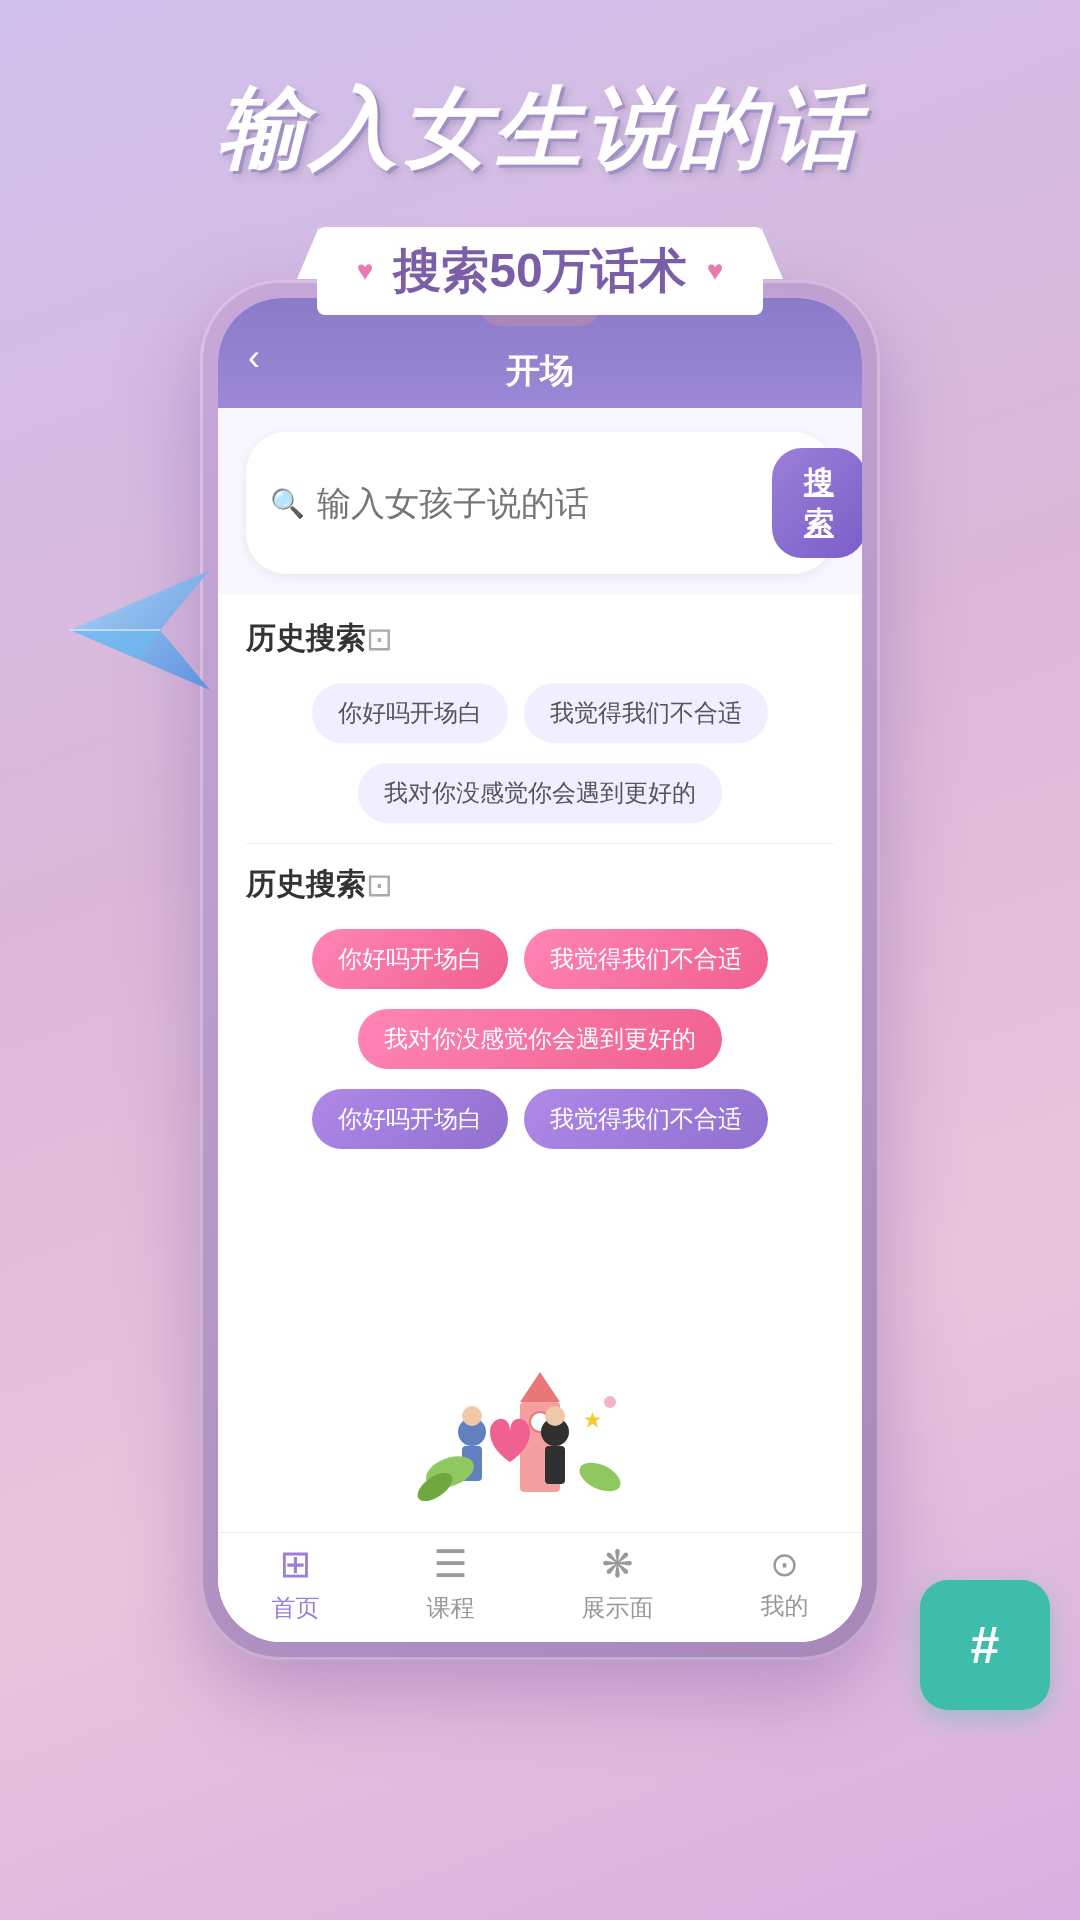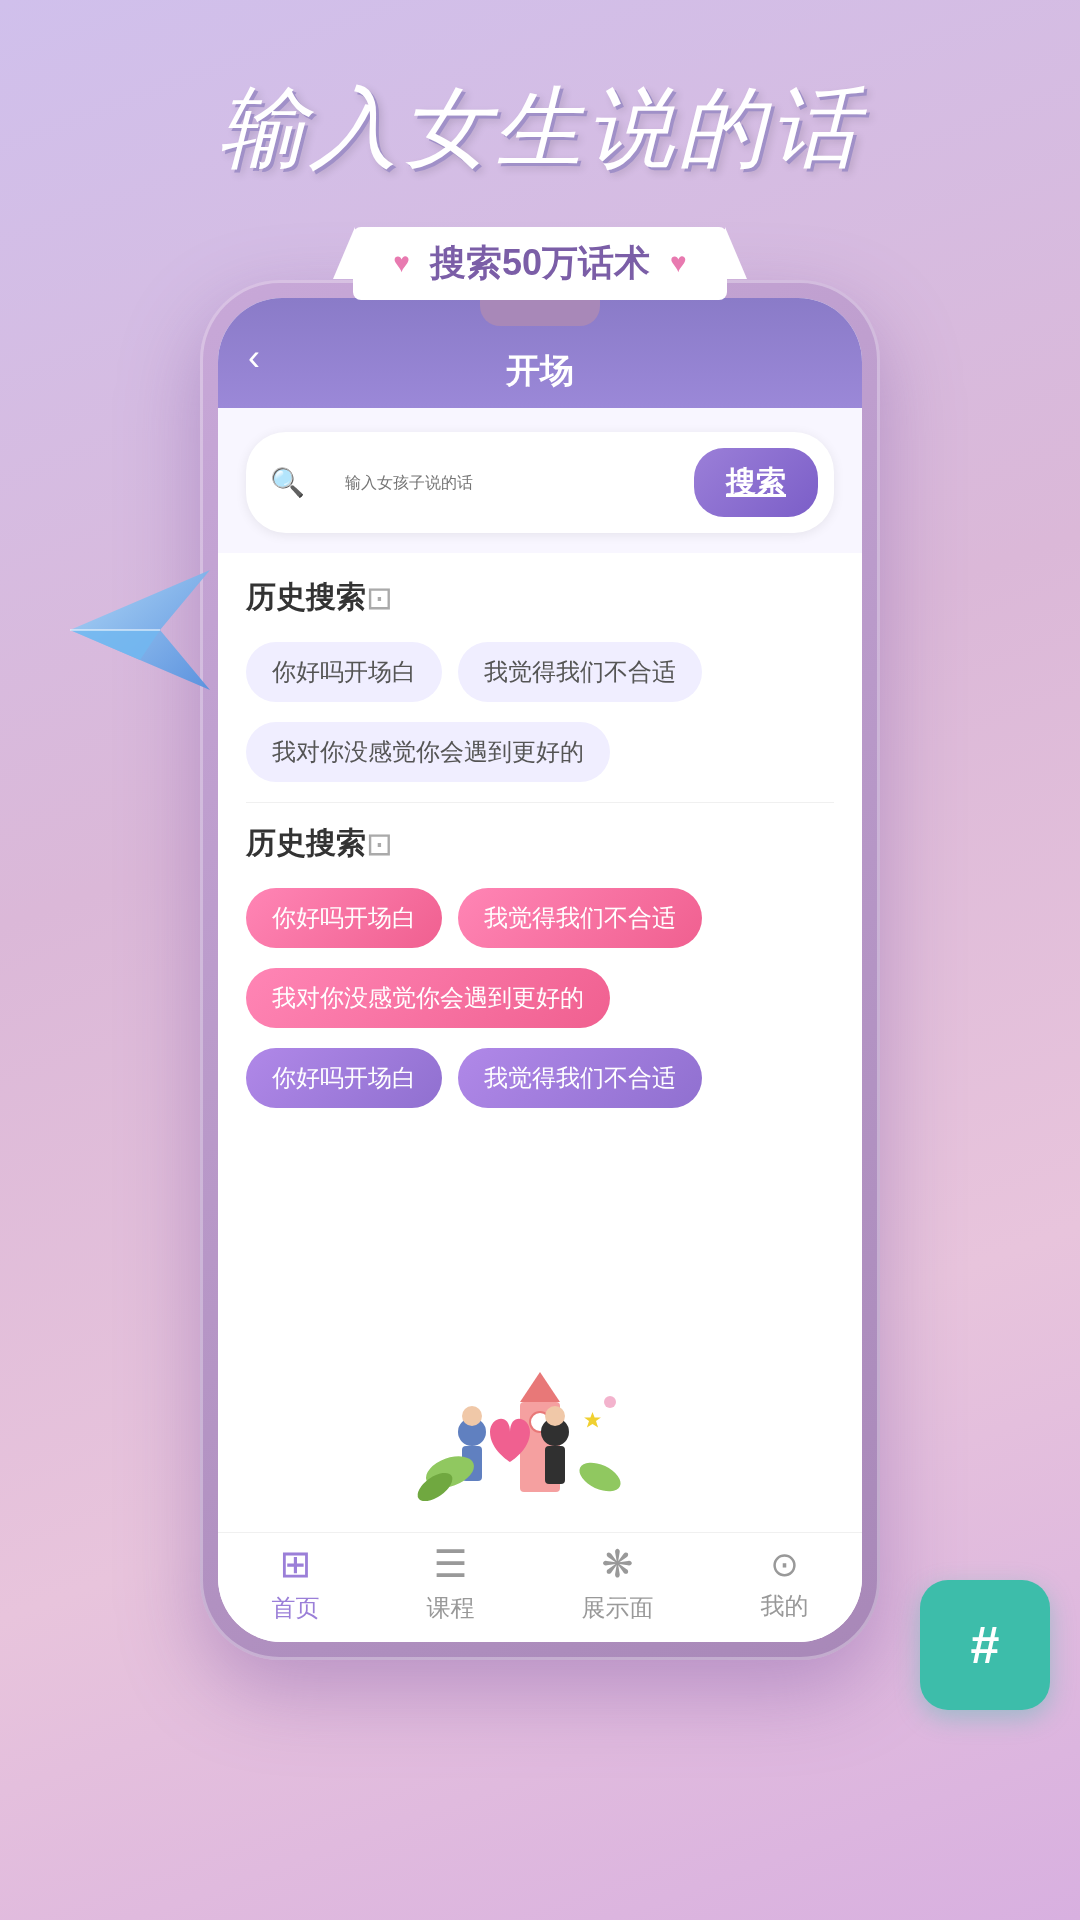--- a/index.html
+++ b/index.html
@@ -17,21 +17,21 @@
     .top-banner {
       text-align: center;
       padding-top: 80px;
       padding-bottom: 30px;
       position: relative;
       z-index: 2;
     }
 
     .main-title {
       font-size: 88px;
-      font-weight: 400;
+      font-weight: 700;
       color: white;
       text-shadow: 3px 3px 0px #a090c8, 5px 5px 8px rgba(0,0,0,0.15);
       letter-spacing: 4px;
       font-style: italic;
       line-height: 1.1;
     }
 
     .subtitle-banner {
       display: inline-flex;
       align-items: center;
@@ -56,21 +56,21 @@
       border-width: 0 0 52px 22px;
       border-color: transparent transparent white transparent;
     }
     .subtitle-banner::after {
       right: -20px;
       border-width: 52px 0 0 22px;
       border-color: transparent transparent transparent white;
     }
 
     .subtitle-text {
-      font-size: 36px;
+      font-size: 48px;
       color: #7b5ea7;
       font-weight: 600;
     }
 
     .heart-icon {
       color: #e87ab0;
       font-size: 28px;
     }
 
     
@@ -160,24 +160,23 @@
 
     .search-icon-inner {
       color: #bbb;
       font-size: 28px;
     }
 
     .search-input {
       flex: 1;
       border: none;
       outline: none;
-      font-size: 16px;
+      font-size: 34px;
       color: #999;
       background: transparent;
-      margin-left: 28px;
     }
 
     .search-btn {
       background: linear-gradient(135deg, #9b7fd8, #7b5ec8);
       color: white;
       border: none;
       border-radius: 30px;
       padding: 14px 32px;
       font-size: 30px;
       font-weight: 600;
@@ -207,20 +206,21 @@
     .clear-icon {
       color: #aaa;
       font-size: 32px;
     }
 
     .tags-row {
       display: flex;
       flex-wrap: wrap;
       gap: 16px;
       margin-bottom: 20px;
+      justify-content: center;
     }
 
     .tag-item {
       background: #f0eeff;
       border-radius: 30px;
       padding: 14px 26px;
       font-size: 24px;
       color: #555;
       cursor: pointer;
     }

